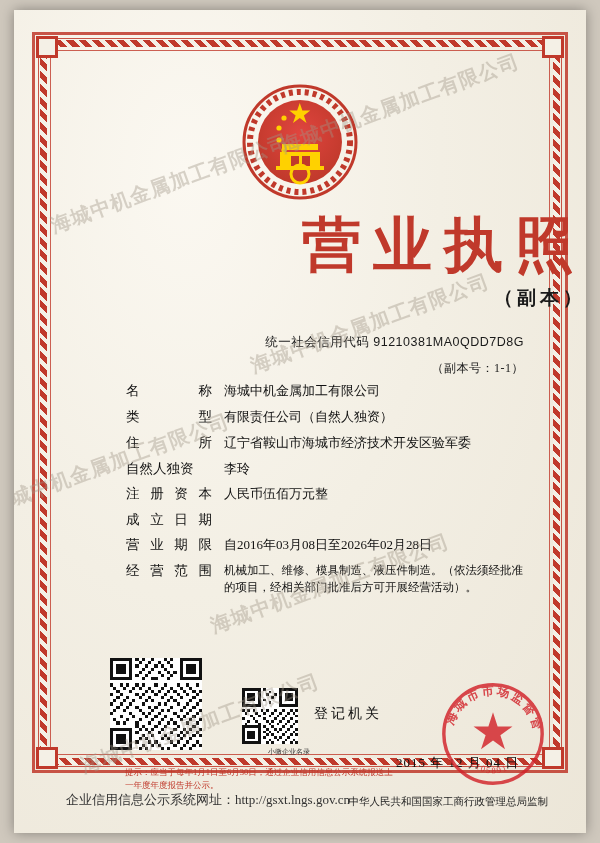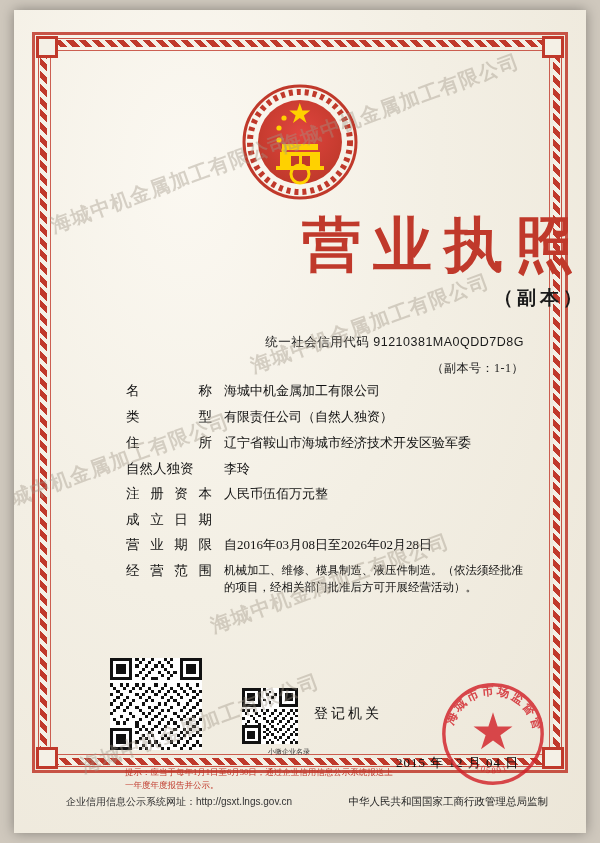--- a/index.html
+++ b/index.html
@@ -223,23 +223,23 @@
     font-size: 8.5px;
     line-height: 1.5;
     color: #c0392b;
     font-family: "Liberation Serif", serif;
     margin-left: 15px;
   }
   .footer-left {
     position: absolute;
     left: 52px;
     bottom: 24px;
-    font-size: 10px;
+    font-size: 13px;
     color: #333;
-    font-family: Liberation Sans, sans-serif;
+    font-family: Liberation Serif, serif;
   }
   .footer-right {
     position: absolute;
     right: 38px;
     bottom: 24px;
     font-size: 10.5px;
     color: #222;
     font-family: "Liberation Serif", serif;
   }
   

